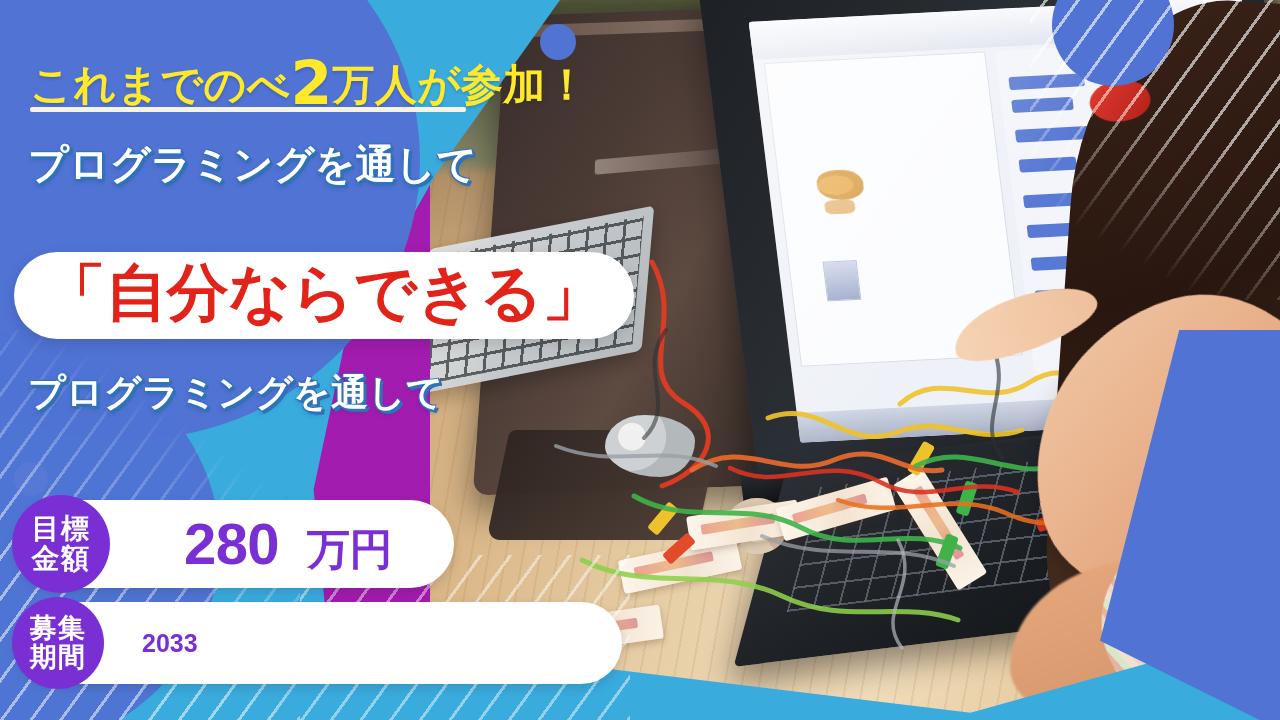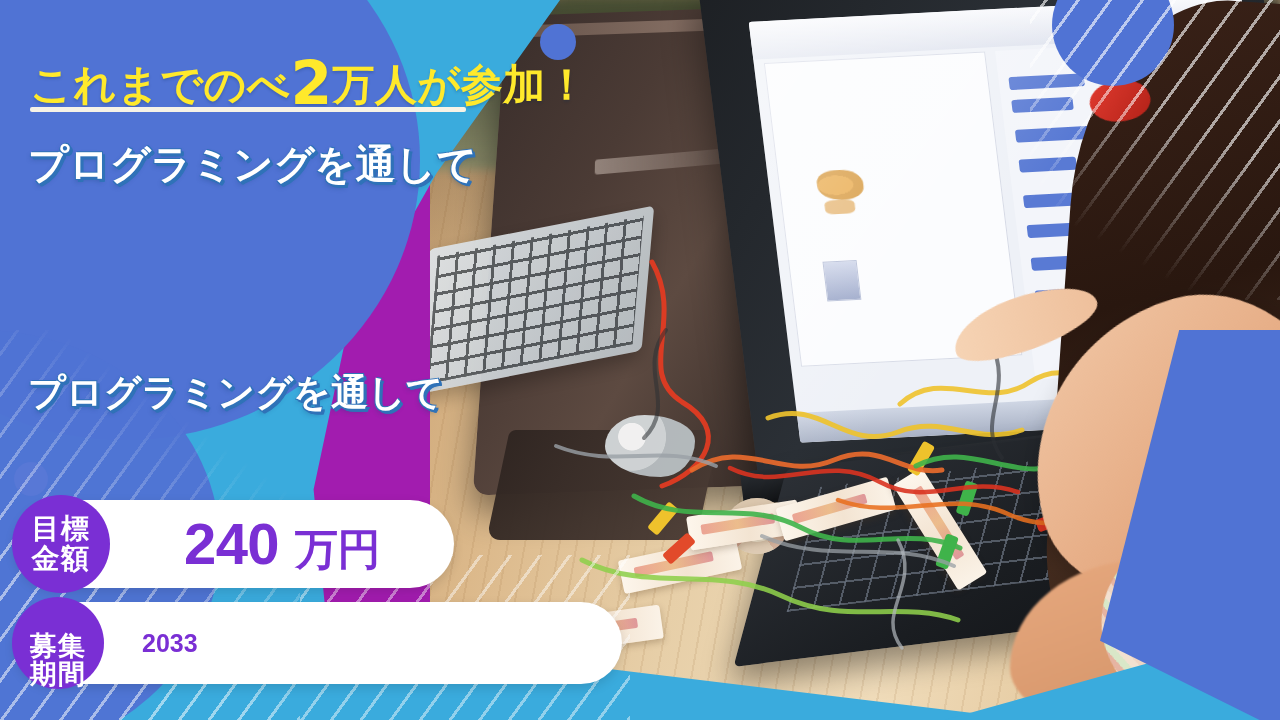--- a/index.html
+++ b/index.html
@@ -206,24 +206,24 @@
   
   .info{position:absolute;z-index:46;background:#ffffff;border-radius:48px;
     display:flex;align-items:center;box-shadow:0 4px 11px rgba(0,0,0,.12);text-decoration:underline;}
   .info-goal{left:14px;top:500px;width:440px;height:88px;}
   .info-period{left:14px;top:602px;width:608px;height:82px;}
   .badge{position:absolute;left:-2px;top:50%;transform:translateY(-50%);
     border-radius:50%;background:#7a2fd4;color:#fff;
     display:flex;flex-direction:column;align-items:center;justify-content:center;
     font-weight:700;line-height:1.06;letter-spacing:.05em;}
   .badge-goal{width:98px;height:98px;font-size:28px;}
-  .badge-period{width:92px;height:92px;font-size:27px;justify-content:flex-end;}
+  .badge-period{width:92px;height:92px;font-size:27px;}
   .goal-val{position:absolute;left:170px;top:50%;transform:translateY(-50%);
     font-size:58px;font-weight:700;color:#7a2fd4;letter-spacing:-.01em;}
-  .goal-unit{font-size:43px;margin-left:16px;}
+  .goal-unit{font-size:43px;margin-left:28px;}
   .per-year{position:absolute;left:128px;top:50%;transform:translateY(-50%);
     font-size:25px;font-weight:700;color:#7a2fd4;}
   .per-val{position:absolute;left:188px;top:50%;transform:translateY(-50%);
     font-size:46px;font-weight:700;color:#7a2fd4;white-space:nowrap;letter-spacing:-.01em;}
 
   
   .logo{position:absolute;left:1073px;top:512px;width:200px;height:200px;z-index:48;
     background:#ffffff;border-radius:50%;
     display:flex;flex-direction:column;align-items:center;justify-content:center;
     box-shadow:0 4px 14px rgba(0,0,0,.10);}
@@ -354,30 +354,33 @@
 
   <div class="kicker jp">
     <span>これまでのべ</span><span class="big">2</span><span>万人が参加！</span>
   </div>
   <div class="kicker-rule"></div>
 
   <div class="lead jp">
     <div>プログラミングを通して</div>
   </div>
 
+  <div class="quote-pill">
+    <div class="qt jp">「自分ならできる」</div>
+  </div>
 
   <div class="tail jp">プログラミングを通して</div>
 
   <div class="info info-goal">
     <div class="badge badge-goal jp">
       <span>目標</span>
       <span>金額</span>
     </div>
     <div class="goal-val">
-      <span>240</span><span class="goal-unit jp">万円</span>
+      <span>280</span><span class="goal-unit jp">万円</span>
     </div>
   </div>
 
   <div class="info info-period">
     <div class="badge badge-period jp">
       <span>募集</span>
       <span>期間</span>
     </div>
     <div class="per-year">2033</div>
   </div>

